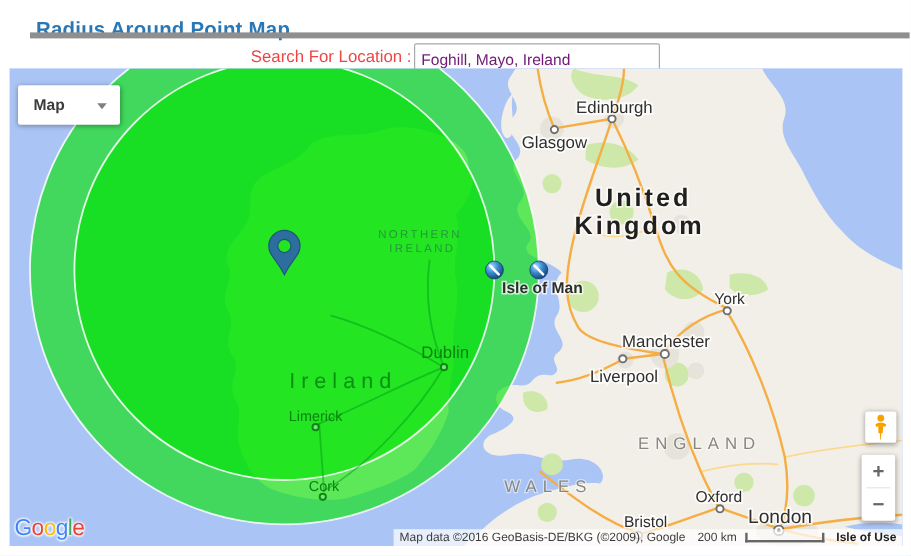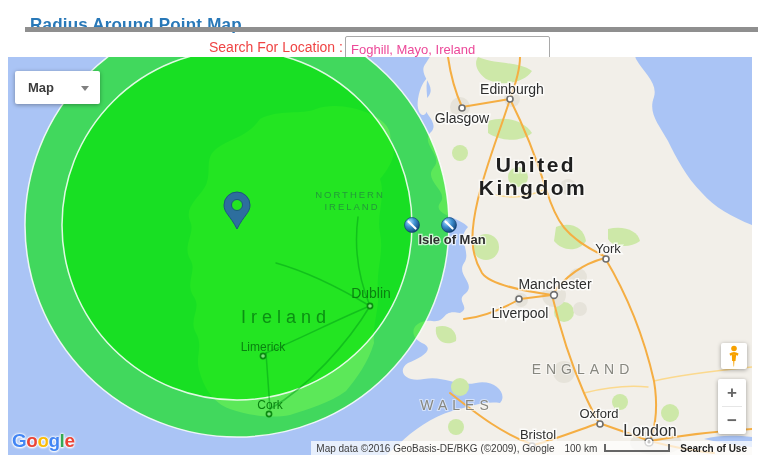--- a/index.html
+++ b/index.html
@@ -4,21 +4,21 @@
 <style>
   html,body{margin:0;padding:0;background:#fff;}
   body{font-family:"Liberation Sans",sans-serif;-webkit-font-smoothing:antialiased;}
   .page{position:relative;width:759px;height:463px;background:#fff;overflow:hidden;}
 
   .page-title{position:absolute;left:30px;top:15px;font-size:17px;font-weight:bold;color:var(--header-blue);letter-spacing:.2px;}
   .title-rule{position:absolute;left:25px;top:27px;width:733px;height:5px;background:#8f8f8f;}
 
   .search-label{position:absolute;left:209px;top:39px;font-size:14px;color:#ef4444;}
   .search-input{position:absolute;left:345px;top:36px;width:193px;height:17px;border:1px solid #a9a9a9;border-radius:2px;
-    font-family:"Liberation Sans",sans-serif;font-size:13px;color:#ec4899;padding:4px 5px;outline:none;}
+    font-family:"Liberation Sans",sans-serif;font-size:13px;color:#701a75;padding:4px 5px;outline:none;}
 
   .map{position:absolute;left:8px;top:57px;width:744px;height:398px;background:var(--sea);overflow:hidden;cursor:default;}
   .map svg.base{position:absolute;left:0;top:0;}
 
   svg text{font-family:"Liberation Sans",sans-serif;user-select:none;}
   .city{font-size:14px;fill:#2e2e2e;stroke:rgba(255,255,255,.78);stroke-width:3px;paint-order:stroke;}
   .city.sm{font-size:13px;}
   .city.lg{font-size:16px;}
   .country{font-size:21px;font-weight:bold;fill:#1f1f1f;letter-spacing:2.5px;stroke:rgba(255,255,255,.6);stroke-width:3px;paint-order:stroke;}
   .region{font-size:14px;fill:#87877f;letter-spacing:5px;stroke:rgba(255,255,255,.5);stroke-width:2px;paint-order:stroke;}
@@ -41,21 +41,21 @@
 
   .ctl{position:absolute;background:#fff;border-radius:2px;box-shadow:0 1px 4px rgba(0,0,0,.35);}
   .map-type{left:7px;top:14px;width:85px;height:33px;display:flex;align-items:center;cursor:pointer;text-align:right;}
   .map-type .lbl{font-size:13px;font-weight:bold;color:#3c3c3c;margin-left:13px;}
   .map-type .arrow{position:absolute;right:11px;top:15px;width:0;height:0;border-left:4px solid transparent;border-right:4px solid transparent;border-top:5px solid #808080;}
   .pegman{left:713px;top:286px;width:26px;height:26px;display:flex;align-items:center;justify-content:center;cursor:pointer;}
   .zoomctl{left:710px;top:322px;width:28px;height:55px;display:flex;flex-direction:column;cursor:pointer;}
   .zbtn{flex:1;display:flex;align-items:center;justify-content:center;font-size:17px;font-weight:bold;color:#666;}
   .zdiv{height:1px;background:#e6e6e6;margin:0 4px;}
 
-  .glogo{position:absolute;left:4px;bottom:3px;font-size:19px;font-weight:bold;letter-spacing:-.5px;
+  .glogo{position:absolute;left:4px;bottom:3px;font-size:19px;font-weight:normal;letter-spacing:-.5px;
     text-shadow:0 0 2px #fff,0 0 2px #fff,0 0 3px #fff,0 1px 2px #fff;cursor:pointer;}
   .g-blue{color:var(--google-blue);} .g-red{color:var(--google-red);}
   .g-yellow{color:var(--google-yellow);} .g-green{color:var(--google-green);}
 
   .attrib{position:absolute;right:0;bottom:0;height:14px;display:flex;align-items:stretch;font-size:10px;color:#3c3c3c;}
   .chip{background:rgba(255,255,255,.72);display:flex;align-items:center;padding:0 5px;white-space:nowrap;}
   .scalebar{width:62px;height:6px;border:2px solid #666;border-top:none;margin-left:7px;margin-bottom:1px;}
   .terms{font-weight:bold;color:#1f1f1f;cursor:pointer;}
 </style>
 </head>
@@ -235,20 +235,20 @@
       <div class="zbtn">−</div>
     </div>
 
     <div class="glogo">
       <span class="g-blue">G</span><span class="g-red">o</span><span class="g-yellow">o</span><span class="g-blue">g</span><span class="g-green">l</span><span class="g-red">e</span>
     </div>
 
     <div class="attrib">
       <div class="chip">Map data ©2016 GeoBasis-DE/BKG (©2009), Google</div>
       <div class="chip">
-        <span>100 km</span>
+        <span>200 km</span>
         <span class="scalebar"></span>
       </div>
-      <div class="chip terms">Search of Use</div>
+      <div class="chip terms">Isle of Use</div>
     </div>
 
   </div>
 </div>
 
 </body></html>

